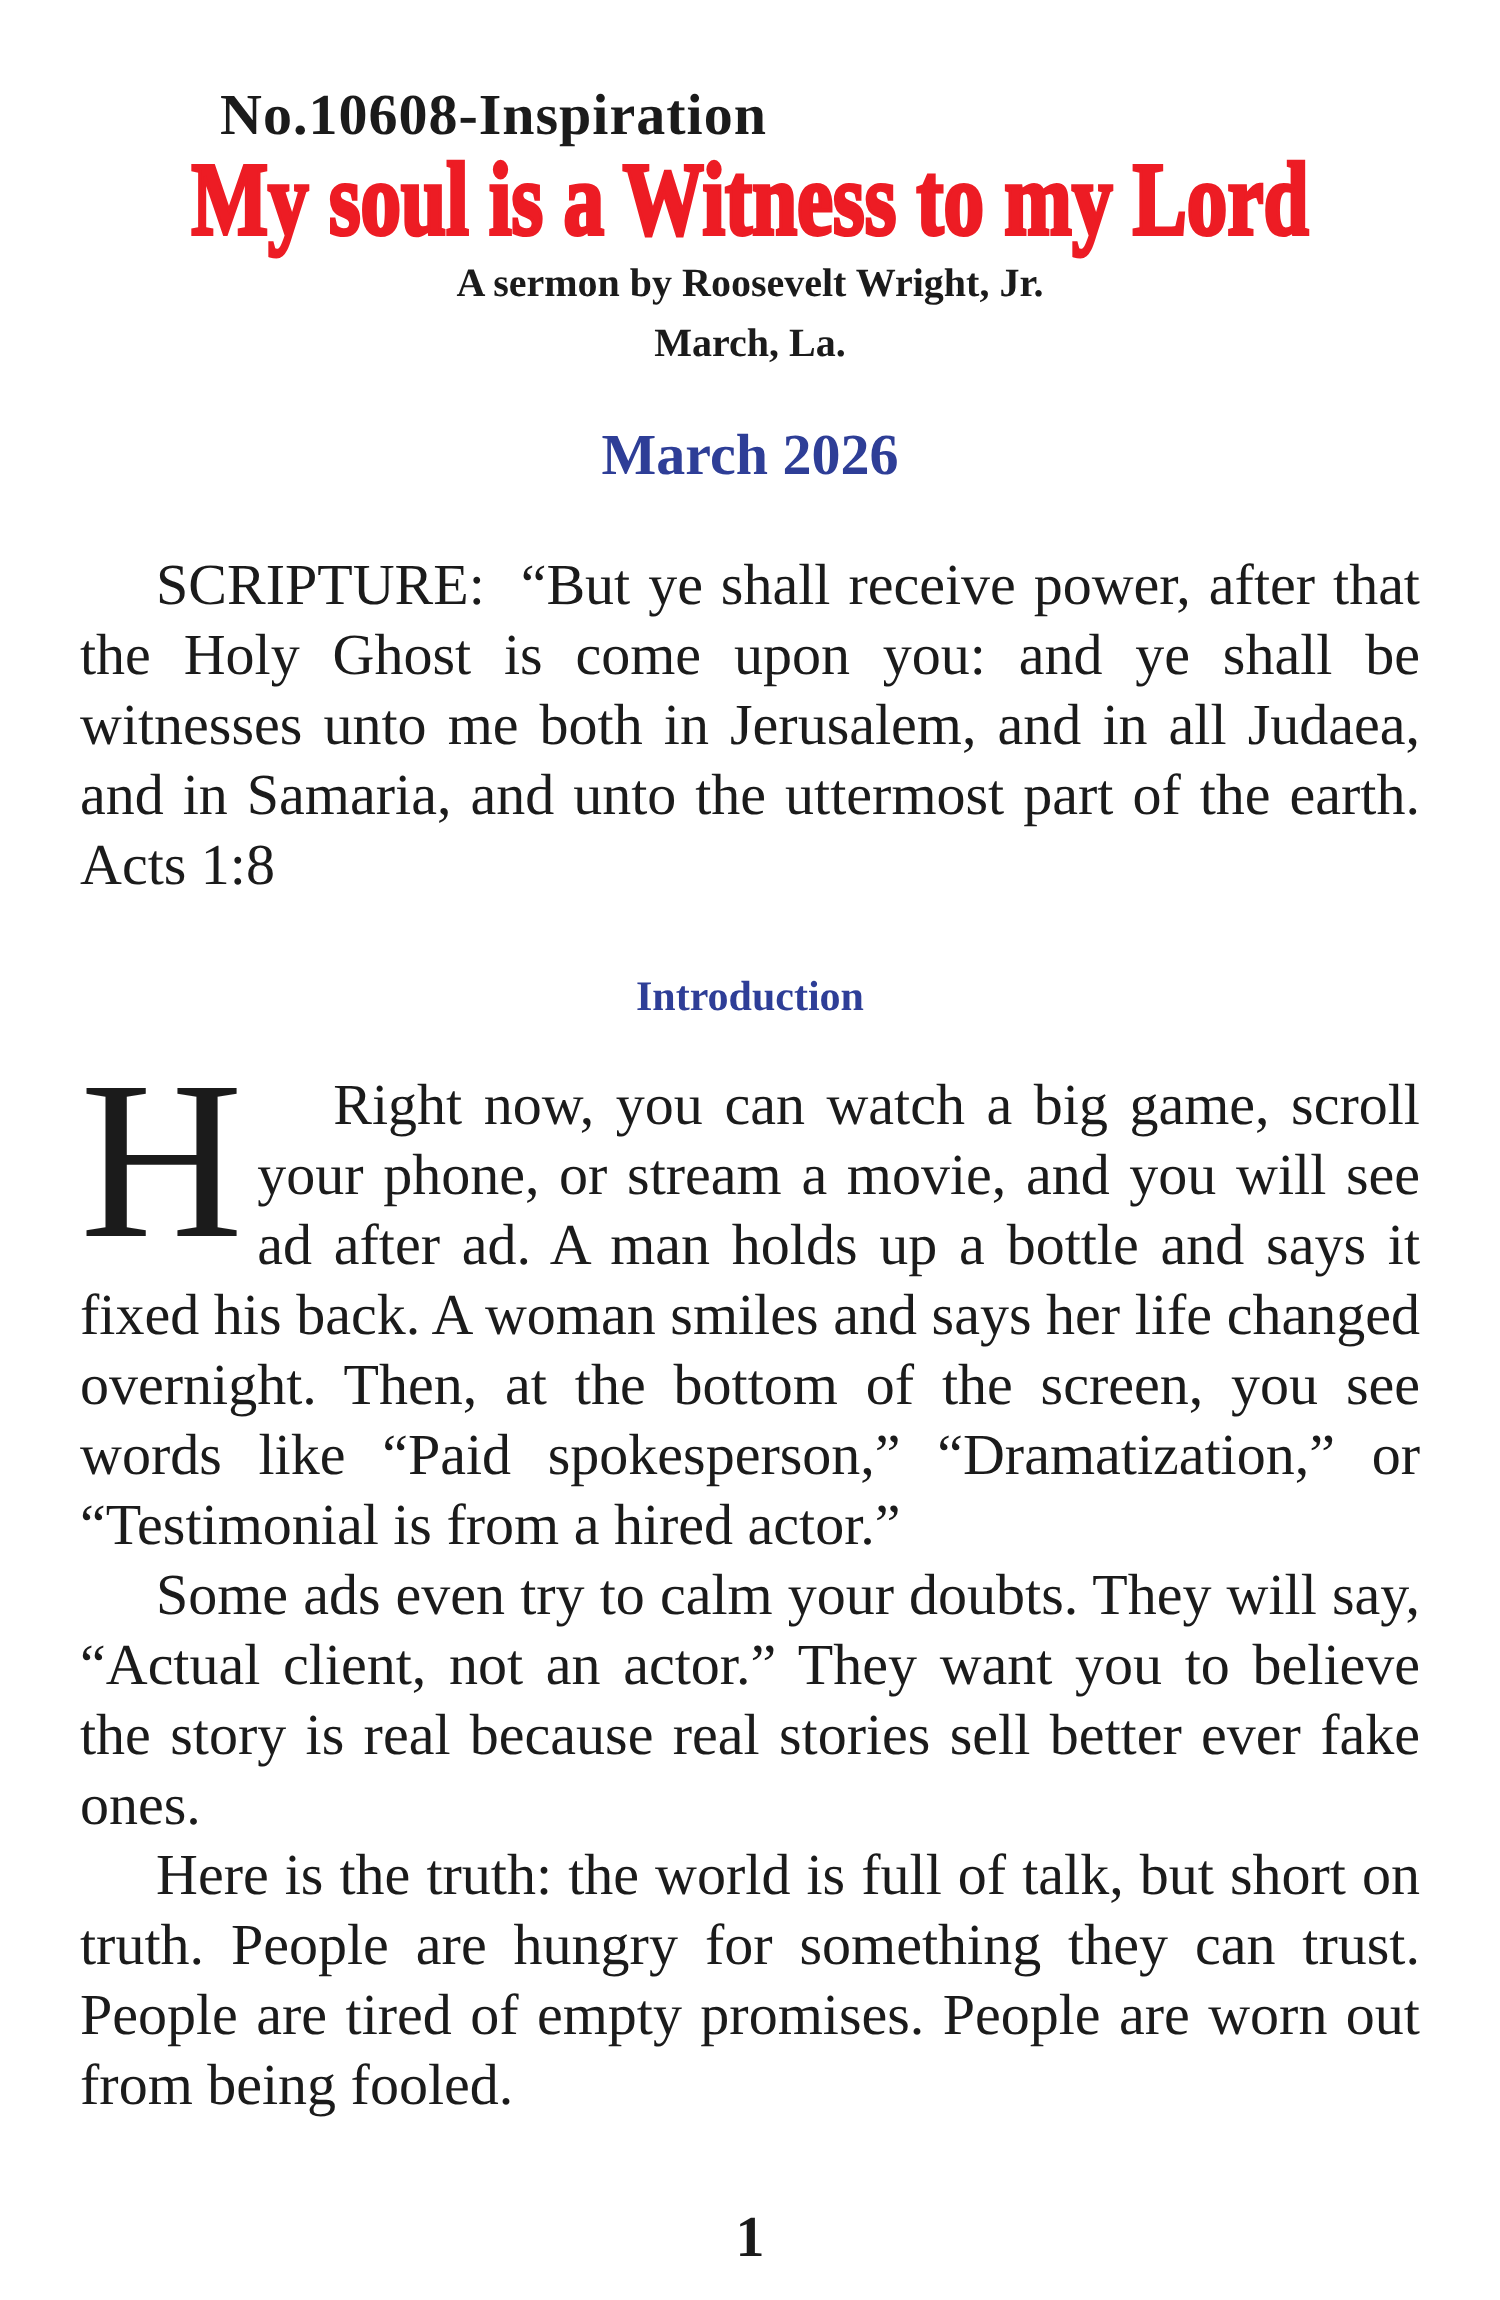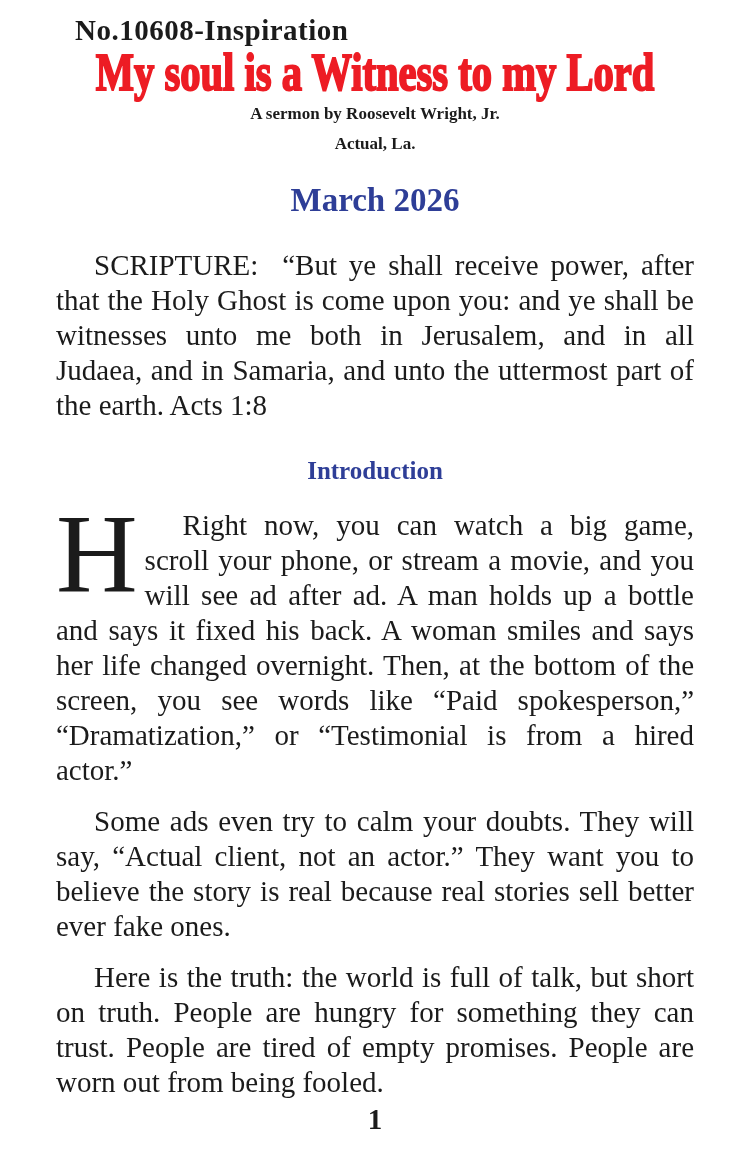--- a/index.html
+++ b/index.html
@@ -6,63 +6,64 @@
   body {
     width: 750px;
     height: 1150px;
     background: #ffffff;
     font-family: "Liberation Serif", serif;
     color: var(--text_black, #1b1b1b);
     position: relative;
     overflow: hidden;
   }
   .issue-header {
-    padding: 14px 0 0 75px;
+    padding: 14px 0 0 110px;
     font-size: 29px;
     font-weight: bold;
     letter-spacing: 0.5px;
+    margin-top: 28px;
   }
   .title-block { text-align: center; }
   .main-title {
     display: inline-block;
     white-space: nowrap;
     font-size: 52px;
     line-height: 52px;
     font-weight: bold;
     color: var(--title_red, #ed1c24);
     transform: scaleX(0.78);
     transform-origin: center;
     -webkit-text-stroke: 2px currentColor;
     letter-spacing: 0px;
   }
   .byline, .location {
-    font-size: 17px;
+    font-size: 20px;
     line-height: 30px;
     font-weight: bold;
   }
   .date-heading {
     margin-top: 24px;
     text-align: center;
-    font-size: 33px;
+    font-size: 29px;
     line-height: 35px;
     font-weight: bold;
     color: var(--heading_blue, #2e3e97);
   }
   .content {
     margin: 0 40px;
     font-size: 29px;
     line-height: 35px;
     text-align: justify;
   }
-  .content p { margin: 16px; text-indent: 38px; }
+  .content p { margin: 0; text-indent: 38px; }
   p.scripture { margin-top: 30px; }
   .section-heading {
     margin-top: 30px;
     text-align: center;
-    font-size: 25px;
+    font-size: 21px;
     line-height: 35px;
     font-weight: bold;
     color: var(--heading_blue, #2e3e97);
   }
   p.opening { margin-top: 20px; text-indent: 0; }
   .drop-cap {
     float: left;
     font-size: 113px;
     line-height: 90px;
     height: 101px;
@@ -81,21 +82,21 @@
   }
 </style>
 </head>
 <body>
 
 <div class="issue-header">No.10608-Inspiration</div>
 
 <div class="title-block">
   <span class="main-title">My soul is a Witness to my Lord</span>
   <div class="byline">A sermon by Roosevelt Wright, Jr.</div>
-  <div class="location">Actual, La.</div>
+  <div class="location">March, La.</div>
 </div>
 
 <div class="date-heading">March 2026</div>
 
 <div class="content">
   <p class="scripture">SCRIPTURE:&nbsp; “But ye shall receive power, after that the Holy Ghost is come upon you: and ye shall be witnesses unto me both in Jerusalem, and in all Judaea, and in Samaria, and unto the uttermost part of the earth. Acts 1:8</p>
 
   <div class="section-heading">Introduction</div>
 
   <p class="opening"><span class="drop-cap">H</span></p>

